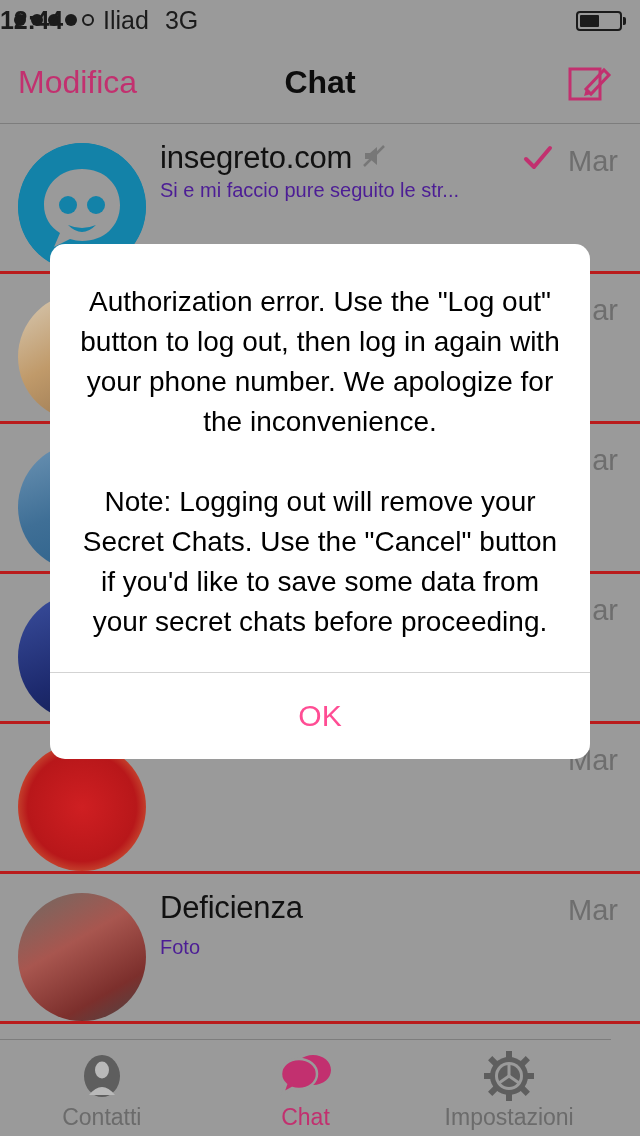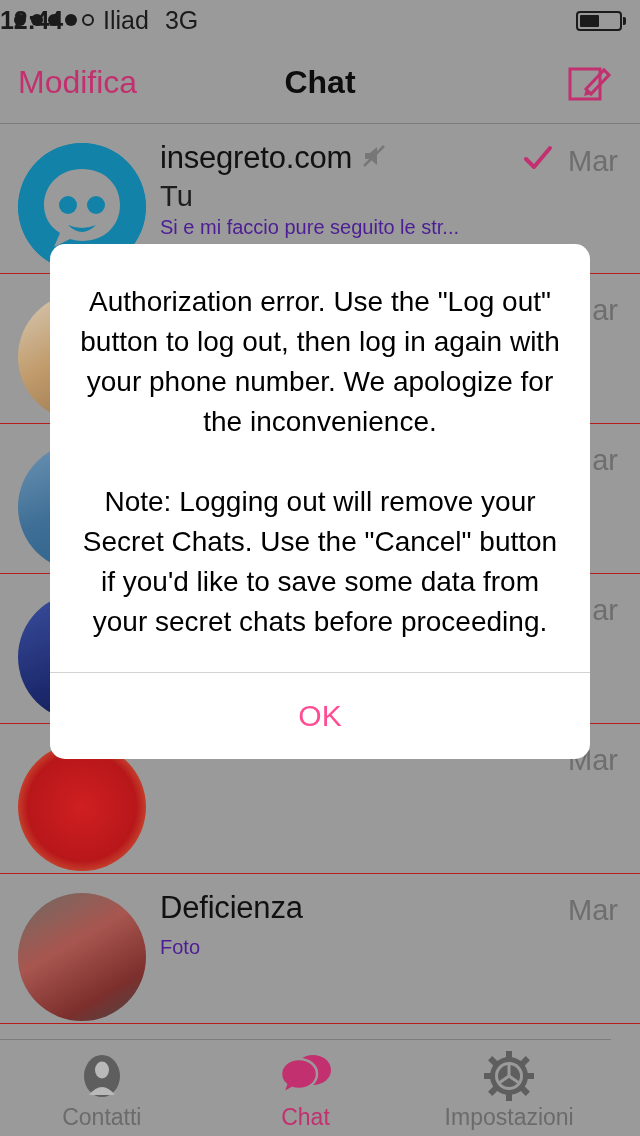--- a/index.html
+++ b/index.html
@@ -124,21 +124,21 @@
     position: absolute;
     top: 124px; left: 0;
     width: 640px;
     height: 916px;
     overflow: hidden;
   }
   .chat-row {
     position: relative;
     height: 150px;
     box-sizing: border-box;
-    border-bottom: 1px solid #b91c1c;
+    border-bottom: 3px solid #b91c1c;
     text-decoration: underline;
   }
   .avatar {
     position: absolute;
     left: 18px; top: 19px;
     width: 128px; height: 128px;
     border-radius: 50%;
     overflow: hidden;
   }
   .row-body {
@@ -289,21 +289,20 @@
         <div class="row-body">
           <div class="row-title-line">
             <span class="row-title">insegreto.com</span>
             <span class="mute-icon">
               <svg width="28" height="28" viewBox="0 0 28 28">
                 <path d="M5 11 L10 11 L17 5 L17 23 L10 17 L5 17 Z" fill="#777"></path>
                 <line x1="4" y1="24" x2="24" y2="4" stroke="#777" stroke-width="2.5"></line>
               </svg>
             </span>
           </div>
-          <div class="row-sender">Tu</div>
           <div class="row-preview">Si e mi faccio pure seguito le str...</div>
         </div>
         <div class="row-meta">
           <span class="check-icon">
             <svg width="32" height="28" viewBox="0 0 32 28">
               <path d="M4 15 L12 23 L28 4" fill="none" stroke="#c2306f" stroke-width="4" stroke-linecap="round" stroke-linejoin="round"></path>
             </svg>
           </span>
           <span>Mar</span>
         </div>

